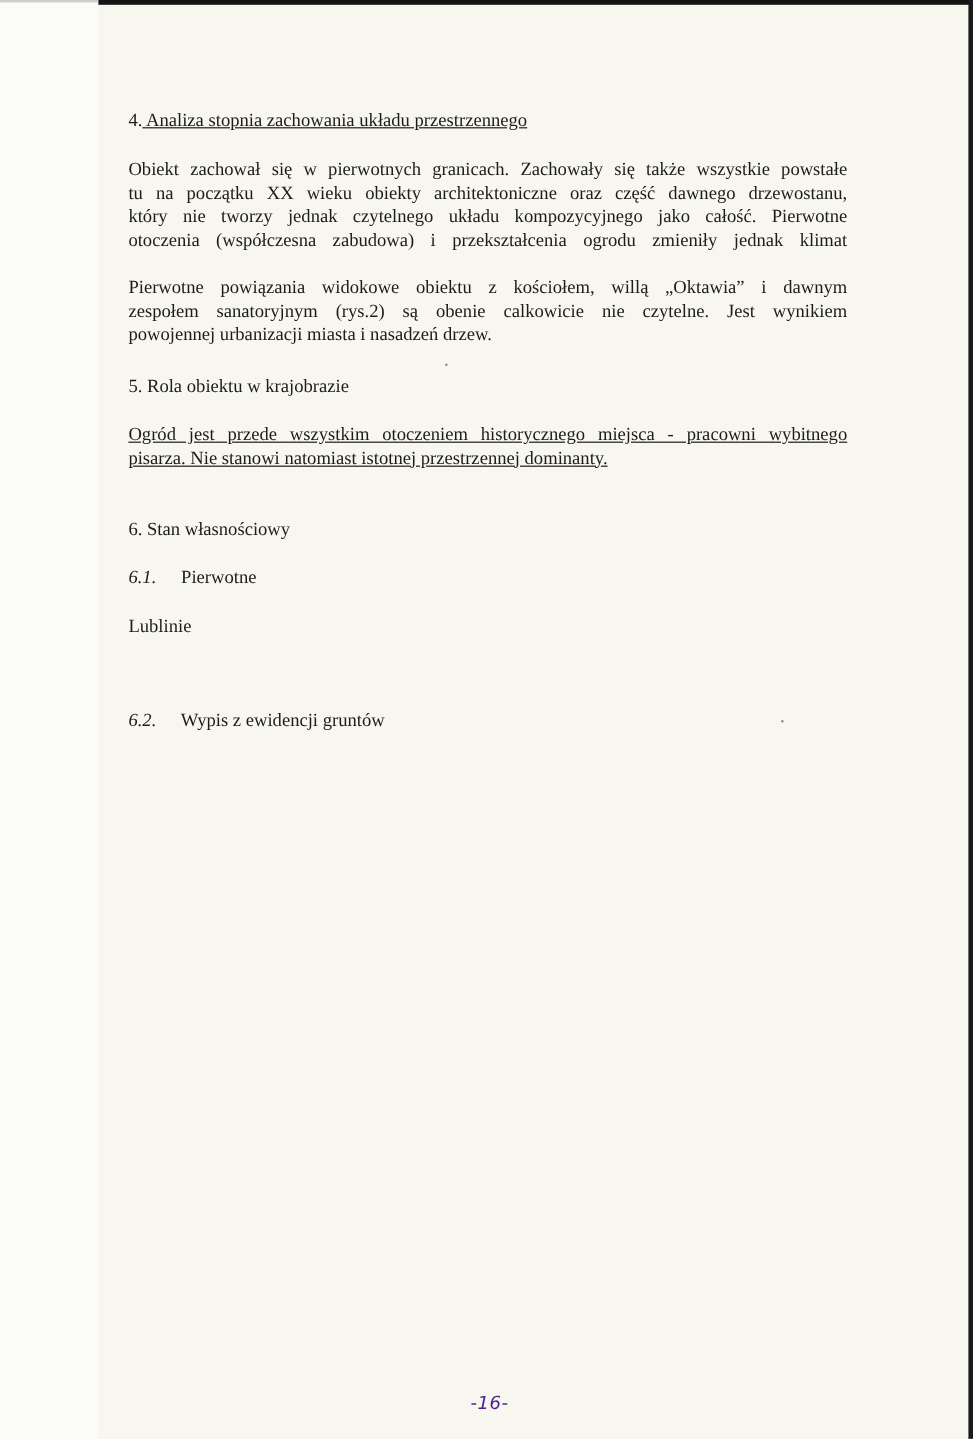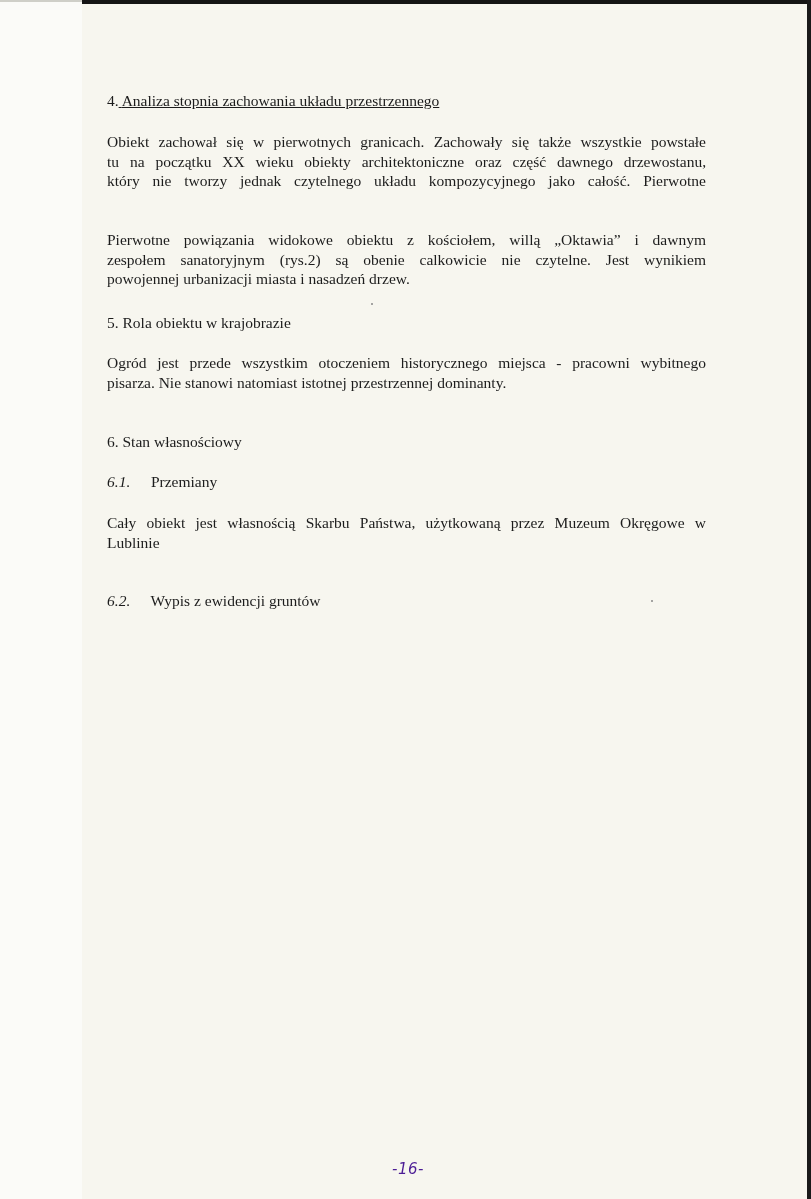--- a/index.html
+++ b/index.html
@@ -114,52 +114,52 @@
 
   <div class="heading" style="top:91px;text-decoration:underline;">
     <span class="num">4.</span>
     <span>Analiza stopnia zachowania układu przestrzennego</span>
   </div>
 
   <div class="para" style="top:132px;">
     <span class="line">Obiekt zachował się w pierwotnych granicach. Zachowały się także wszystkie powstałe</span>
     <span class="line">tu na początku XX wieku obiekty architektoniczne oraz część dawnego drzewostanu,</span>
     <span class="line">który nie tworzy jednak czytelnego układu kompozycyjnego jako całość. Pierwotne</span>
+    <span class="line">otoczenia (współczesna zabudowa) i przekształcenia ogrodu zmieniły jednak klimat</span>
   </div>
 
   <div class="para" style="top:230px;">
     <span class="line">Pierwotne powiązania widokowe obiektu z kościołem, willą „Oktawia” i dawnym</span>
     <span class="line">zespołem sanatoryjnym (rys.2) są obenie calkowicie nie czytelne. Jest wynikiem</span>
     <span class="line last">powojennej urbanizacji  miasta i nasadzeń drzew.</span>
   </div>
 
   <div class="speck" style="left:371px; top:303px;"></div>
 
   <div class="heading" style="top:313px;">
     <span class="num">5.</span>
     <span>Rola obiektu w krajobrazie</span>
   </div>
 
-  <div class="para" style="top:353px;">
+  <div class="para" style="top:353px;text-decoration:underline;">
     <span class="line">Ogród jest przede wszystkim otoczeniem historycznego miejsca - pracowni wybitnego</span>
     <span class="line last">pisarza. Nie stanowi natomiast istotnej przestrzennej dominanty.</span>
   </div>
 
   <div class="heading" style="top:432px;">
     <span class="num">6.</span>
     <span>Stan własnościowy</span>
   </div>
 
   <div class="heading sub" style="top:472px;">
     <span class="num">6.1.</span>
-    <span>Przemiany</span>
+    <span>Pierwotne</span>
   </div>
 
   <div class="para" style="top:513px;">
-    <span class="line">Cały obiekt jest własnością Skarbu Państwa, użytkowaną przez Muzeum Okręgowe w</span>
     <span class="line last">Lublinie</span>
   </div>
 
   <div class="heading sub" style="top:591px;">
     <span class="num">6.2.</span>
     <span>Wypis z ewidencji gruntów</span>
   </div>
 
   <div class="speck" style="left:651px; top:600px;"></div>
 

